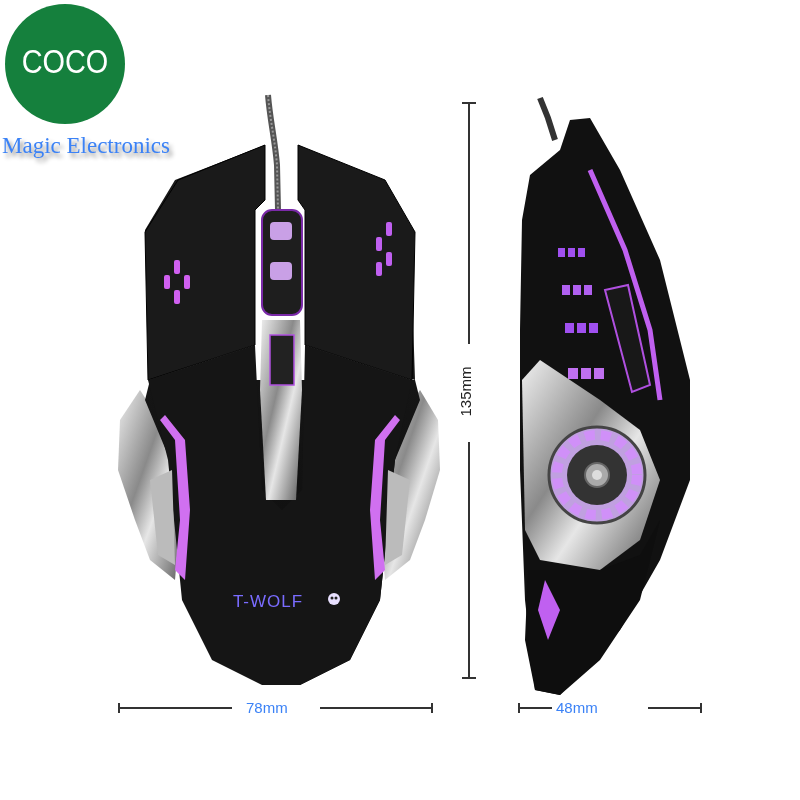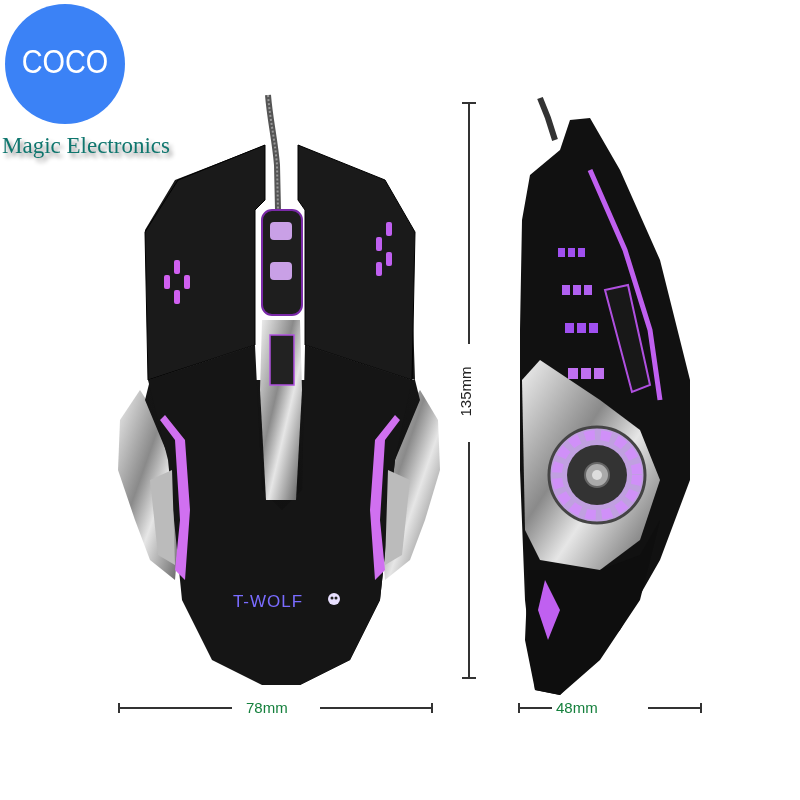--- a/index.html
+++ b/index.html
@@ -1,20 +1,20 @@
 <!DOCTYPE html>
 <html><head>
 <meta charset="utf-8">
 <style>
   html, body { margin: 0; padding: 0; background: #ffffff; }
   body { width: 800px; height: 800px; position: relative; overflow: hidden; font-family: "Liberation Sans", sans-serif; }
-  .logo-circle { position: absolute; left: 5px; top: 4px; width: 120px; height: 120px; border-radius: 50%; background: #3b82f6; }
+  .logo-circle { position: absolute; left: 5px; top: 4px; width: 120px; height: 120px; border-radius: 50%; background: #15803d; }
   .logo-text { position: absolute; left: 0; top: 38px; width: 120px; text-align: center; color: #ffffff; font-family: "Liberation Sans", sans-serif; font-size: 34px; letter-spacing: 0px; transform: scaleX(0.85); }
-  .brand-name { position: absolute; left: 2px; top: 133px; font-family: "Liberation Serif", serif; font-size: 23px; color: #0f766e; text-shadow: 3px 4px 4px rgba(0,0,0,0.45); white-space: nowrap; }
-  .dim-label { position: absolute; font-family: "Liberation Sans", sans-serif; font-size: 15px; color: #15803d; background: #fff; padding: 0 4px; }
+  .brand-name { position: absolute; left: 2px; top: 133px; font-family: "Liberation Serif", serif; font-size: 23px; color: #3b82f6; text-shadow: 3px 4px 4px rgba(0,0,0,0.45); white-space: nowrap; }
+  .dim-label { position: absolute; font-family: "Liberation Sans", sans-serif; font-size: 15px; color: #3b82f6; background: #fff; padding: 0 4px; }
   .dim-v-label { position: absolute; font-family: "Liberation Sans", sans-serif; font-size: 15px; color: #222; transform: rotate(-90deg); transform-origin: center; white-space: nowrap; background: #fff; padding: 0 4px; }
   svg.scene { position: absolute; left: 0; top: 0; }
 </style>
 </head>
 <body>
 
 <div class="logo-circle">
   <div class="logo-text">COCO</div>
 </div>
 <div class="brand-name">Magic Electronics</div>

